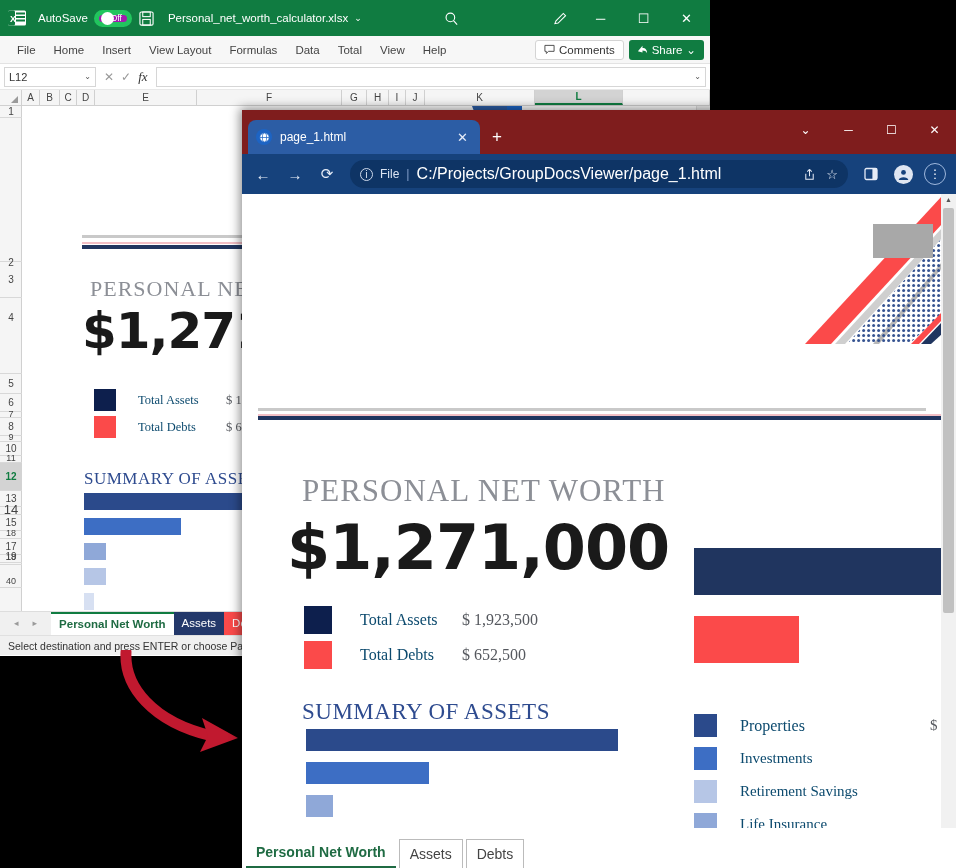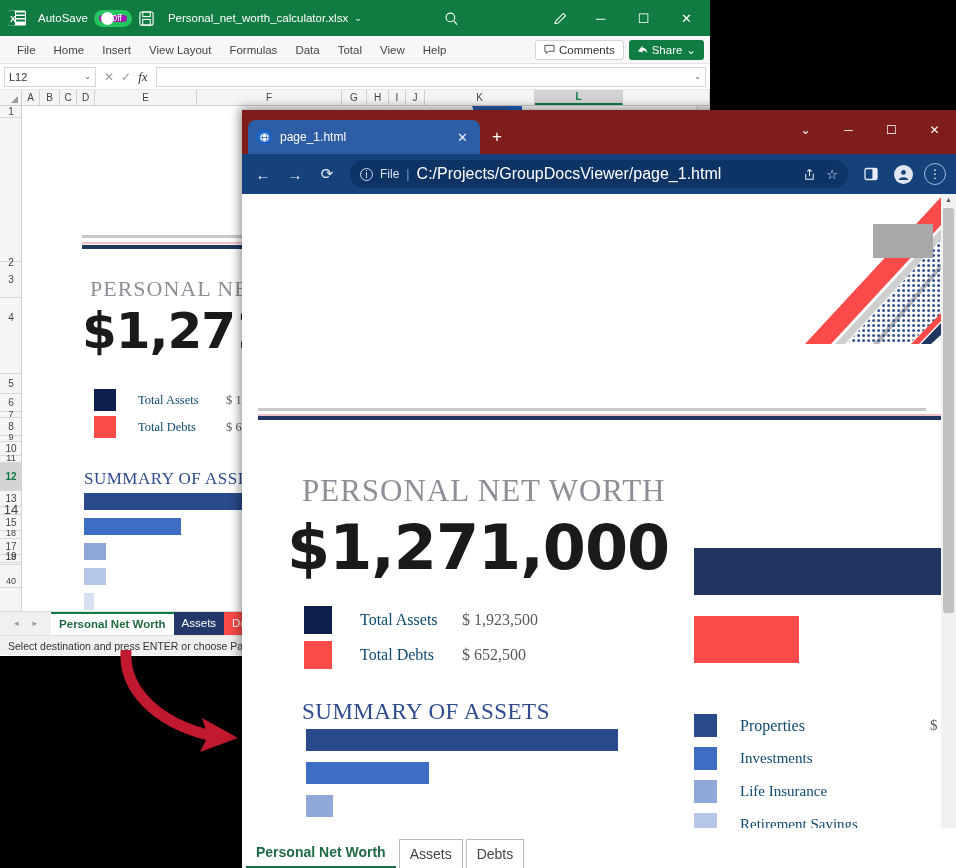--- a/index.html
+++ b/index.html
@@ -530,26 +530,26 @@
         <div class="legend-row" style="height:33px;">
           <span class="legend-swatch" style="width:23px;height:23px;background:#2b4a8b;"></span>
           <span class="legend-label" style="margin-left:23px;width:190px;font-size:16px;">Properties</span>
           <span class="legend-value" style="font-size:15px;">$</span>
         </div>
         <div class="legend-row" style="height:33px;">
           <span class="legend-swatch" style="width:23px;height:23px;background:#3d6ec4;"></span>
           <span class="legend-label" style="margin-left:23px;width:190px;font-size:15px;">Investments</span>
         </div>
         <div class="legend-row" style="height:33px;">
+          <span class="legend-swatch" style="width:23px;height:23px;background:#b6c6e6;"></span>
+          <span class="legend-label" style="margin-left:23px;width:190px;font-size:15px;">Retirement Savings</span>
+        </div>
+        <div class="legend-row" style="height:33px;">
           <span class="legend-swatch" style="width:23px;height:23px;background:#8fa8d8;"></span>
           <span class="legend-label" style="margin-left:23px;width:190px;font-size:15px;">Life Insurance</span>
-        </div>
-        <div class="legend-row" style="height:33px;">
-          <span class="legend-swatch" style="width:23px;height:23px;background:#b6c6e6;"></span>
-          <span class="legend-label" style="margin-left:23px;width:190px;font-size:15px;">Retirement Savings</span>
         </div>
         <div class="legend-row" style="height:33px;">
           <span class="legend-swatch" style="width:23px;height:23px;background:#d7e0f2;"></span>
           <span class="legend-label" style="margin-left:23px;width:210px;font-size:15px;">Cash and Cash Equivalent</span>
         </div>
       </div>
 
       <div class="page-scroll-v">
         <div class="arr" style="top:2px;">▲</div>
         <div class="thumb"></div>

